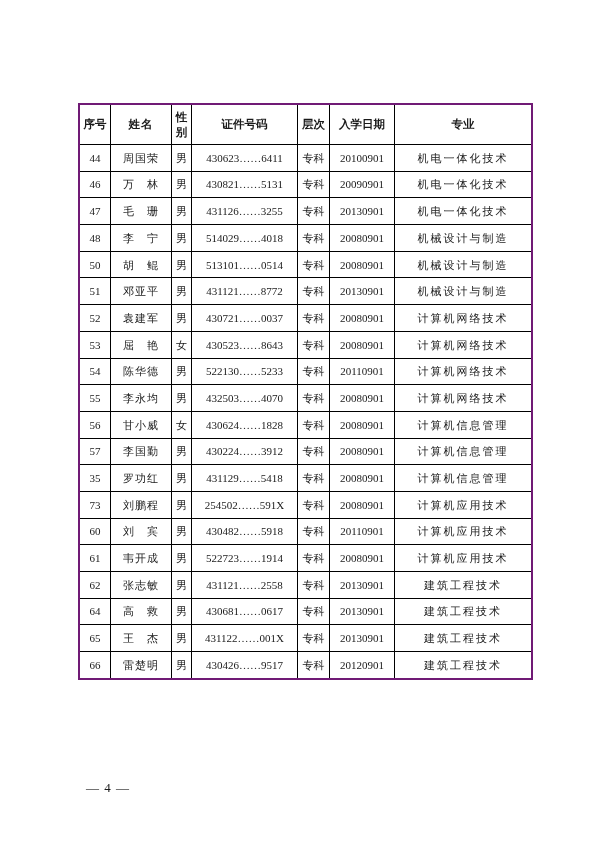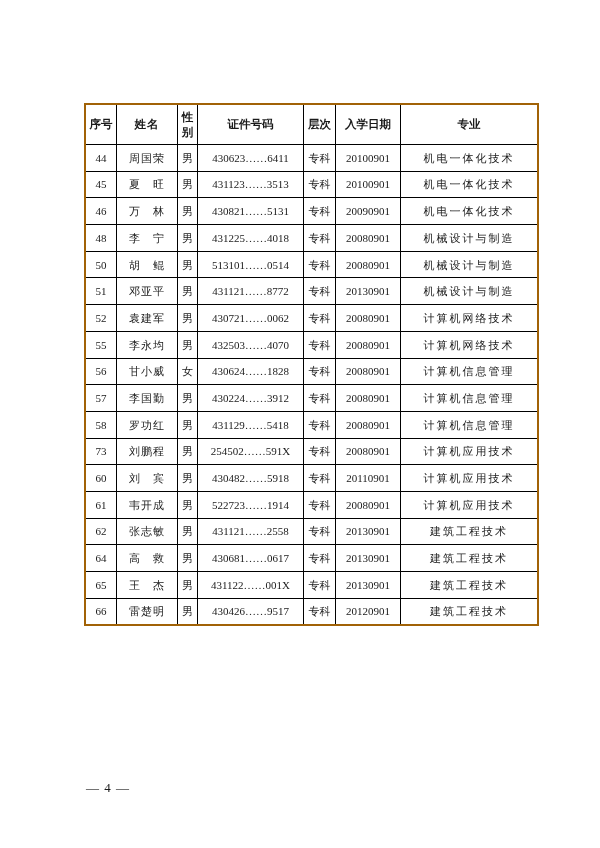--- a/index.html
+++ b/index.html
@@ -13,26 +13,26 @@
   }
   .page {
     position: relative;
     width: 600px;
     height: 848px;
     background: #ffffff;
     overflow: hidden;
   }
   table.roster {
     position: absolute;
-    left: 84px;
+    left: 78px;
     top: 103px;
     border-collapse: collapse;
     table-layout: fixed;
     width: 445px;
-    border: 2px solid #a16207;
+    border: 2px solid #701a75;
   }
   table.roster th, table.roster td {
     border: 1px solid #000000;
     padding: 0;
     overflow: hidden;
     vertical-align: middle;
     text-align: center;
     background: #ffffff;
   }
   table.roster th {
@@ -93,42 +93,42 @@
         <tr>
           <td class="col-no">44</td>
           <td class="col-name">周国荣</td>
           <td class="col-gender">男</td>
           <td class="col-id">430623……6411</td>
           <td class="col-level">专科</td>
           <td class="col-date">20100901</td>
           <td class="col-major">机电一体化技术</td>
         </tr>
         <tr>
-          <td class="col-no">45</td>
-          <td class="col-name">夏　旺</td>
-          <td class="col-gender">男</td>
-          <td class="col-id">431123……3513</td>
-          <td class="col-level">专科</td>
-          <td class="col-date">20100901</td>
-          <td class="col-major">机电一体化技术</td>
-        </tr>
-        <tr>
           <td class="col-no">46</td>
           <td class="col-name">万　林</td>
           <td class="col-gender">男</td>
           <td class="col-id">430821……5131</td>
           <td class="col-level">专科</td>
           <td class="col-date">20090901</td>
           <td class="col-major">机电一体化技术</td>
         </tr>
         <tr>
+          <td class="col-no">47</td>
+          <td class="col-name">毛　珊</td>
+          <td class="col-gender">男</td>
+          <td class="col-id">431126……3255</td>
+          <td class="col-level">专科</td>
+          <td class="col-date">20130901</td>
+          <td class="col-major">机电一体化技术</td>
+        </tr>
+        <tr>
           <td class="col-no">48</td>
           <td class="col-name">李　宁</td>
           <td class="col-gender">男</td>
-          <td class="col-id">431225……4018</td>
+          <td class="col-id">514029……4018</td>
           <td class="col-level">专科</td>
           <td class="col-date">20080901</td>
           <td class="col-major">机械设计与制造</td>
         </tr>
         <tr>
           <td class="col-no">50</td>
           <td class="col-name">胡　鲲</td>
           <td class="col-gender">男</td>
           <td class="col-id">513101……0514</td>
           <td class="col-level">专科</td>
@@ -141,23 +141,41 @@
           <td class="col-gender">男</td>
           <td class="col-id">431121……8772</td>
           <td class="col-level">专科</td>
           <td class="col-date">20130901</td>
           <td class="col-major">机械设计与制造</td>
         </tr>
         <tr>
           <td class="col-no">52</td>
           <td class="col-name">袁建军</td>
           <td class="col-gender">男</td>
-          <td class="col-id">430721……0062</td>
-          <td class="col-level">专科</td>
-          <td class="col-date">20080901</td>
+          <td class="col-id">430721……0037</td>
+          <td class="col-level">专科</td>
+          <td class="col-date">20080901</td>
+          <td class="col-major">计算机网络技术</td>
+        </tr>
+        <tr>
+          <td class="col-no">53</td>
+          <td class="col-name">屈　艳</td>
+          <td class="col-gender">女</td>
+          <td class="col-id">430523……8643</td>
+          <td class="col-level">专科</td>
+          <td class="col-date">20080901</td>
+          <td class="col-major">计算机网络技术</td>
+        </tr>
+        <tr>
+          <td class="col-no">54</td>
+          <td class="col-name">陈华德</td>
+          <td class="col-gender">男</td>
+          <td class="col-id">522130……5233</td>
+          <td class="col-level">专科</td>
+          <td class="col-date">20110901</td>
           <td class="col-major">计算机网络技术</td>
         </tr>
         <tr>
           <td class="col-no">55</td>
           <td class="col-name">李永均</td>
           <td class="col-gender">男</td>
           <td class="col-id">432503……4070</td>
           <td class="col-level">专科</td>
           <td class="col-date">20080901</td>
           <td class="col-major">计算机网络技术</td>
@@ -174,21 +192,21 @@
         <tr>
           <td class="col-no">57</td>
           <td class="col-name">李国勤</td>
           <td class="col-gender">男</td>
           <td class="col-id">430224……3912</td>
           <td class="col-level">专科</td>
           <td class="col-date">20080901</td>
           <td class="col-major">计算机信息管理</td>
         </tr>
         <tr>
-          <td class="col-no">58</td>
+          <td class="col-no">35</td>
           <td class="col-name">罗功红</td>
           <td class="col-gender">男</td>
           <td class="col-id">431129……5418</td>
           <td class="col-level">专科</td>
           <td class="col-date">20080901</td>
           <td class="col-major">计算机信息管理</td>
         </tr>
         <tr>
           <td class="col-no">73</td>
           <td class="col-name">刘鹏程</td>

